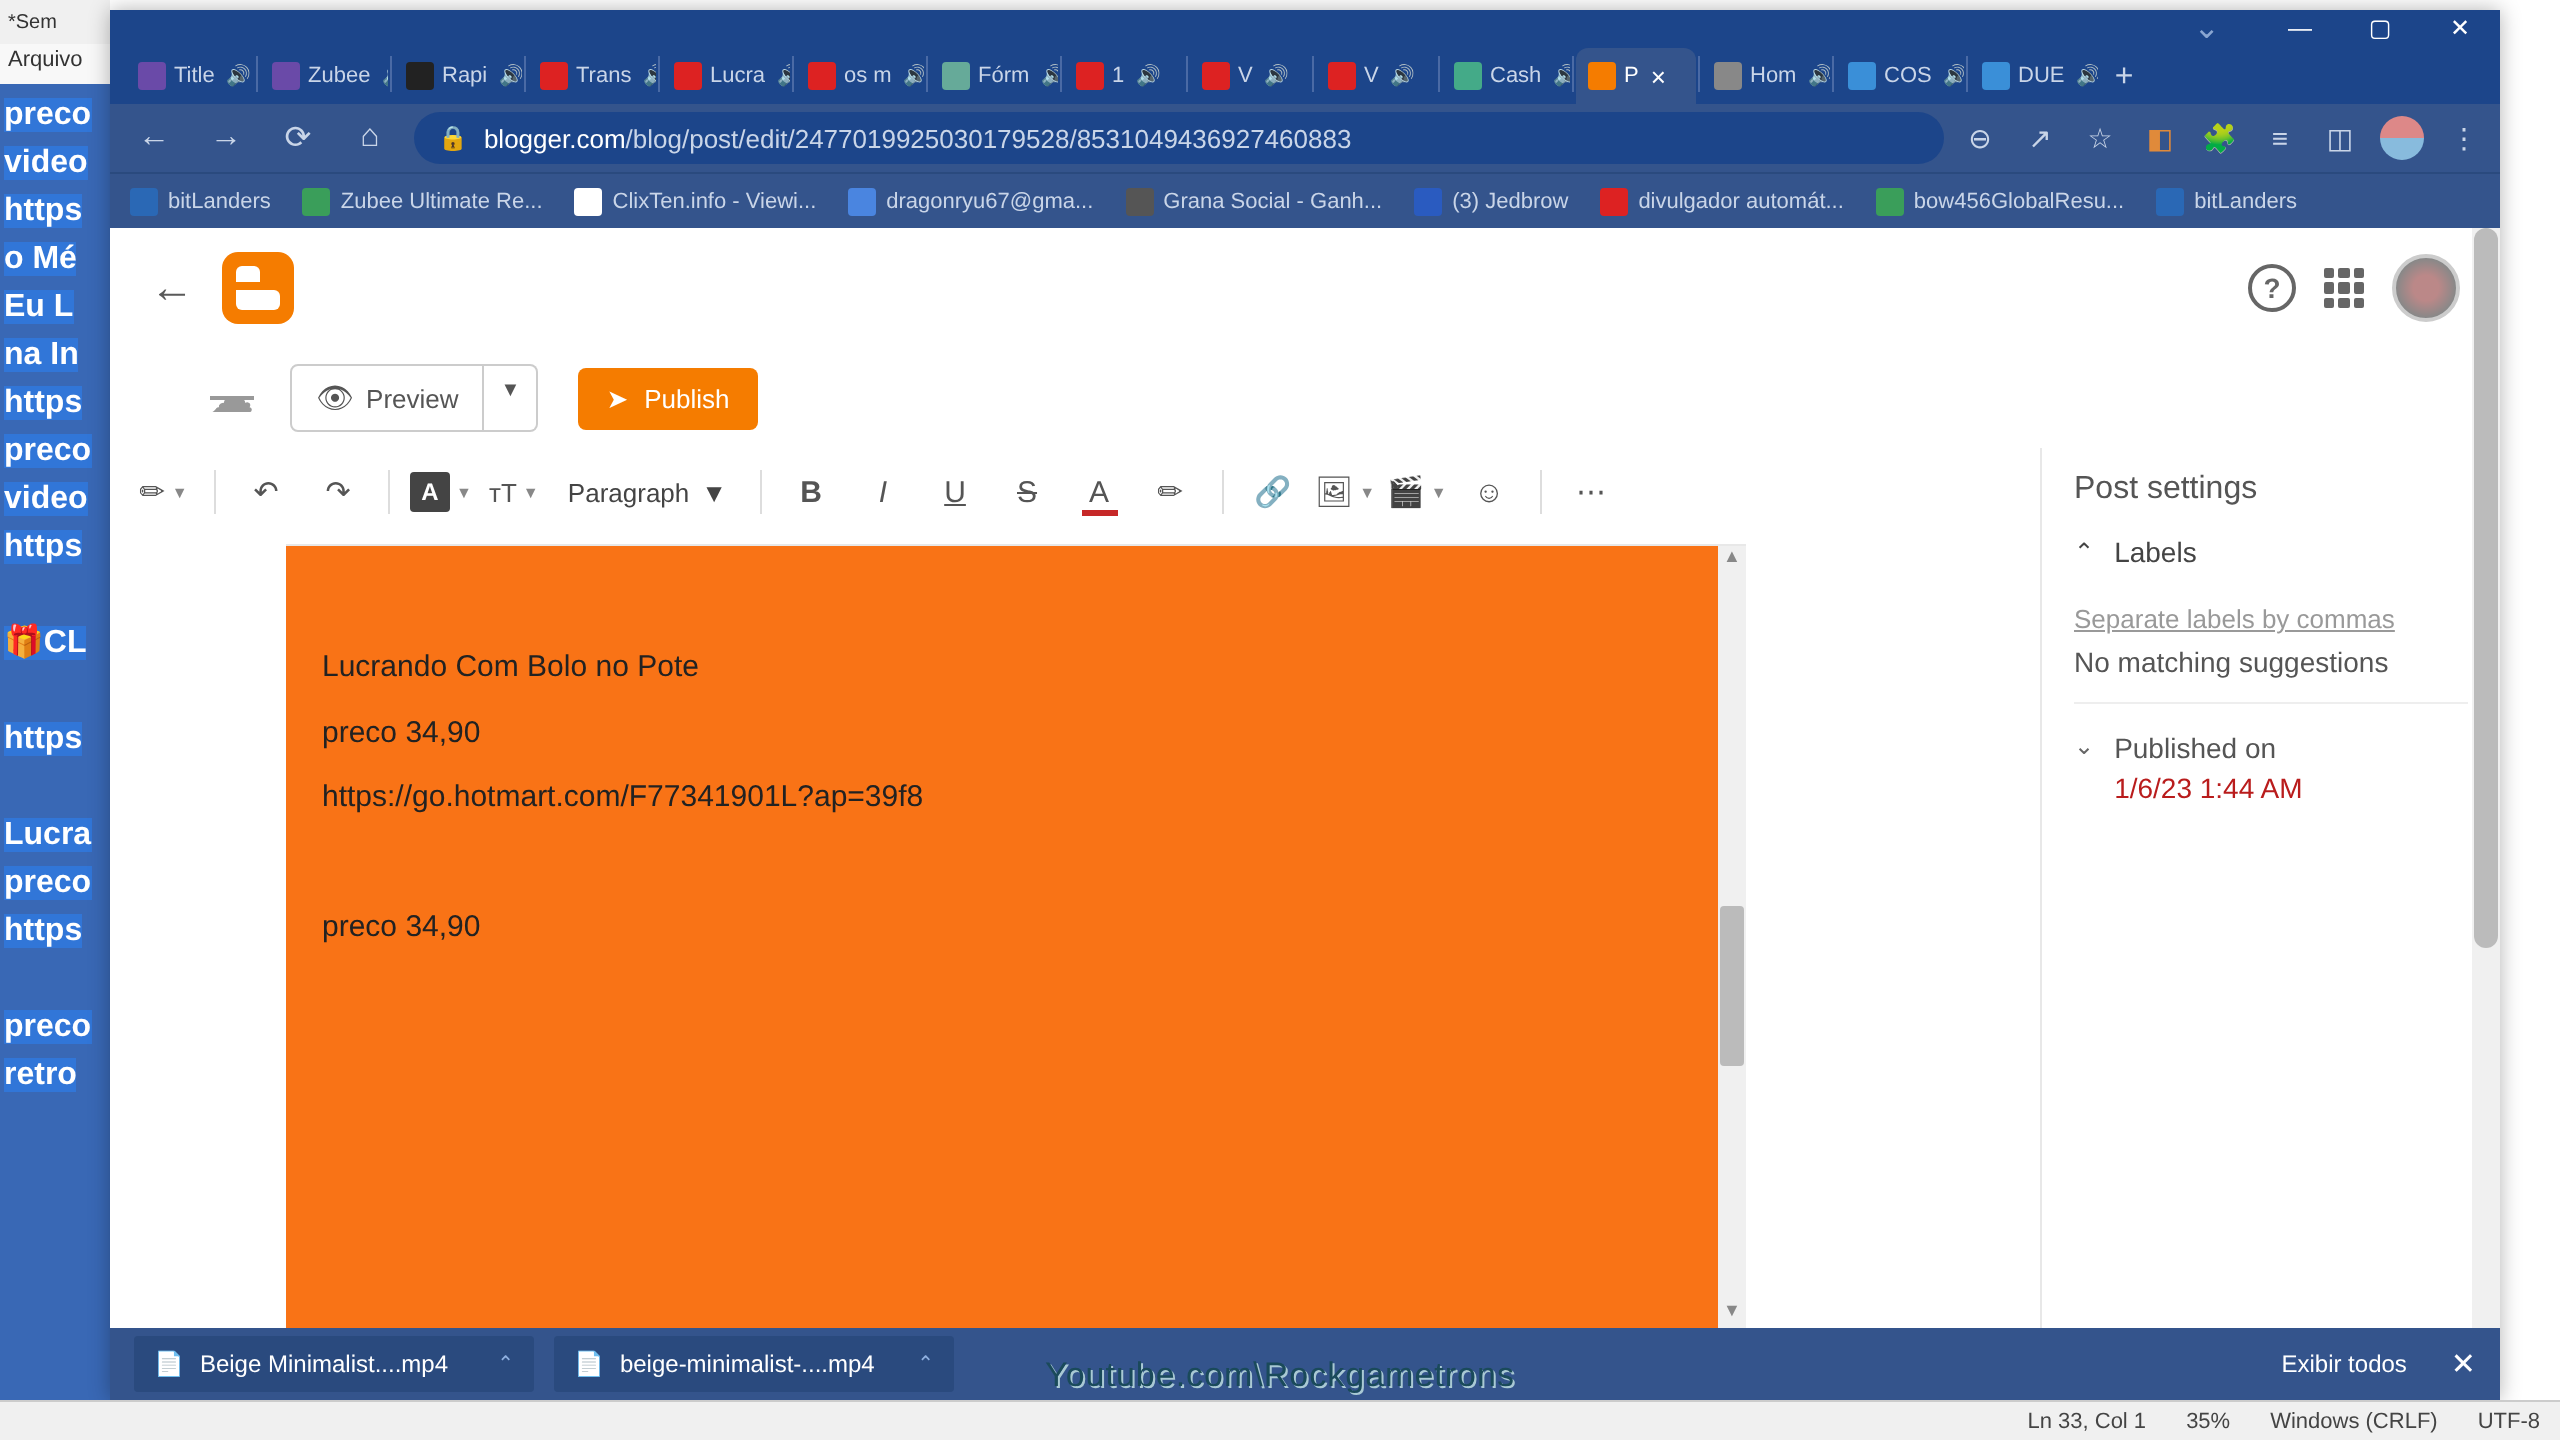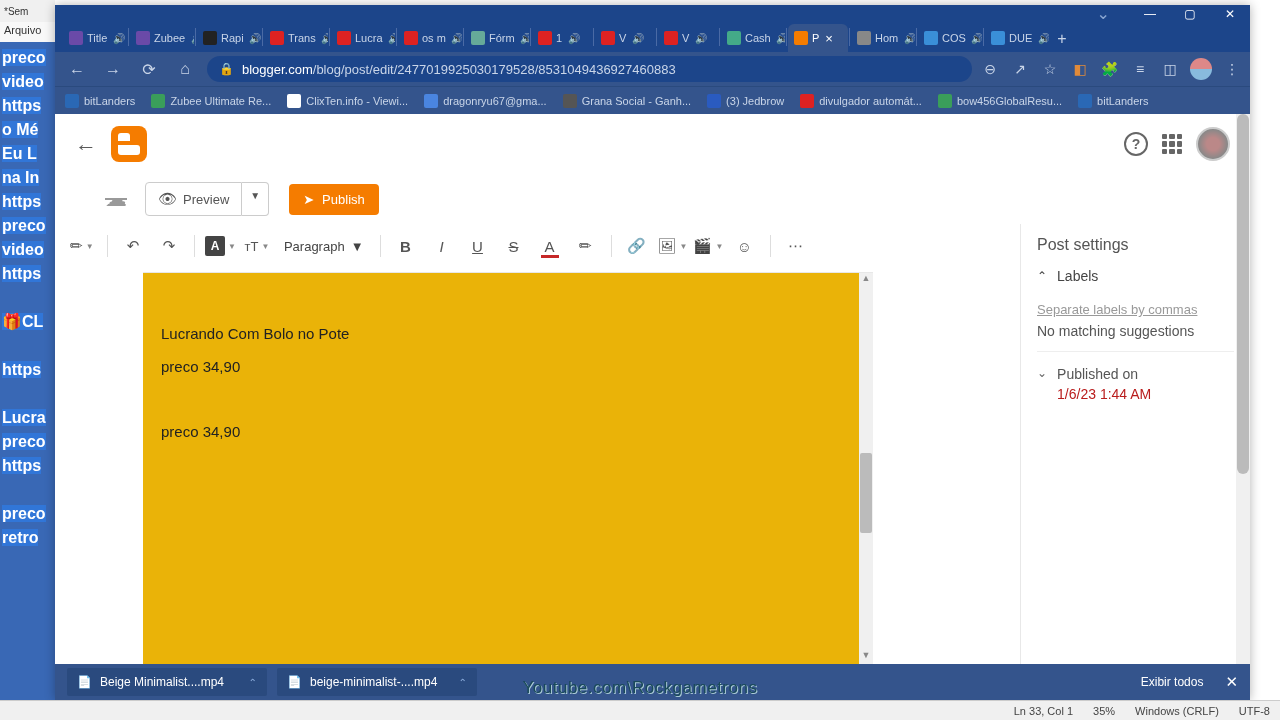--- a/index.html
+++ b/index.html
@@ -74,21 +74,21 @@
 .toolbar { display: flex; align-items: center; gap: 6px; padding: 6px 4px; height: 44px; }
 .tb-btn { min-width: 30px; height: 30px; display: flex; align-items: center; justify-content: center; color: #555; font-size: 15px; border-radius: 4px; position: relative; }
 .tb-btn .dd { font-size: 8px; margin-left: 3px; color: #888; }
 .tb-sep { width: 1px; height: 22px; background: #ddd; margin: 0 4px; }
 .tb-text { font-size: 13px; color: #444; padding: 0 6px; display: flex; align-items: center; }
 .color-underline { width: 18px; height: 3px; background: #c62828; position: absolute; bottom: 3px; }
 .tb-pencil { transform: rotate(-45deg); }
 .tb-a-box { background: #444; color: #fff; width: 20px; height: 20px; display: flex; align-items: center; justify-content: center; font-size: 12px; font-weight: bold; border-radius: 2px; }
 
 .editor-frame { flex: 1; background: #fafafa; margin: 4px 0 0 80px; max-width: 730px; position: relative; border-top: 1px solid #e8e8e8; }
-.editor-content { background: #eab308; padding: 40px 18px 18px 18px; font-family: Georgia, serif; font-size: 15px; color: #222; height: 100%; overflow-y: auto; line-height: 1.5; }
+.editor-content { background: #f97316; padding: 40px 18px 18px 18px; font-family: Georgia, serif; font-size: 15px; color: #222; height: 100%; overflow-y: auto; line-height: 1.5; }
 .editor-content p { margin: 10px 0; }
 .ed-scrollbar { position: absolute; right: 0; top: 0; width: 14px; height: 100%; background: #f0f0f0; }
 .ed-thumb { position: absolute; right: 1px; width: 12px; background: #bbb; border-radius: 2px; }
 
 
 .settings-col { width: 230px; background: #fff; border-left: 1px solid #e8e8e8; padding: 12px 16px; display: flex; flex-direction: column; gap: 14px; overflow-y: auto; }
 .settings-header { font-size: 16px; color: #555; }
 .settings-sec { border-bottom: 1px solid #eee; padding-bottom: 12px; }
 .sec-row { display: flex; align-items: center; gap: 10px; color: #444; font-size: 14px; }
 .chev-up { font-size: 12px; }
@@ -359,20 +359,21 @@
           <div class="tb-btn">🎬<span class="dd">▼</span></div>
           <div class="tb-btn">☺</div>
           <div class="tb-sep"></div>
           <div class="tb-btn">⋯</div>
         </div>
 
         <div class="editor-frame">
           <div class="editor-content" id="editor-content">
               <p>Lucrando Com Bolo no Pote</p>
               <p>preco 34,90</p>
+              <p>https://go.hotmart.com/F77341901L?ap=39f8</p>
               <p>&nbsp;</p>
               <p>preco 34,90</p>
             </div>
           <div class="ed-scrollbar">
             <div style="position:absolute;top:0;width:100%;height:14px;text-align:center;font-size:9px;color:#888;">▲</div>
             <div class="ed-thumb" style="top:180px;height:80px;"></div>
             <div style="position:absolute;bottom:0;width:100%;height:14px;text-align:center;font-size:9px;color:#888;">▼</div>
           </div>
         </div>
       </div>

